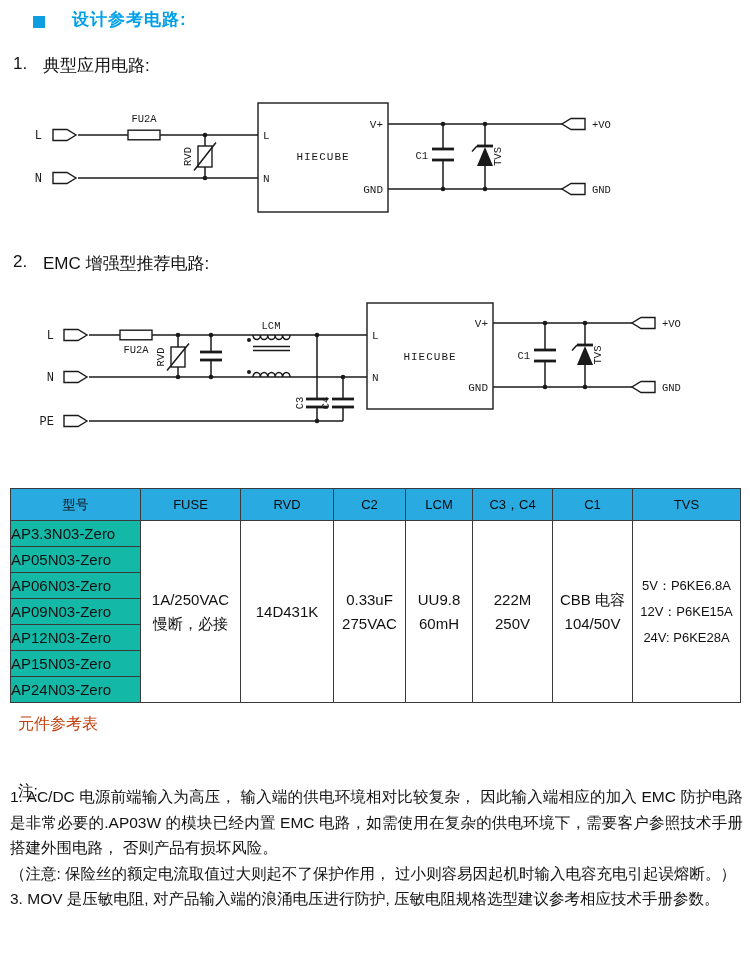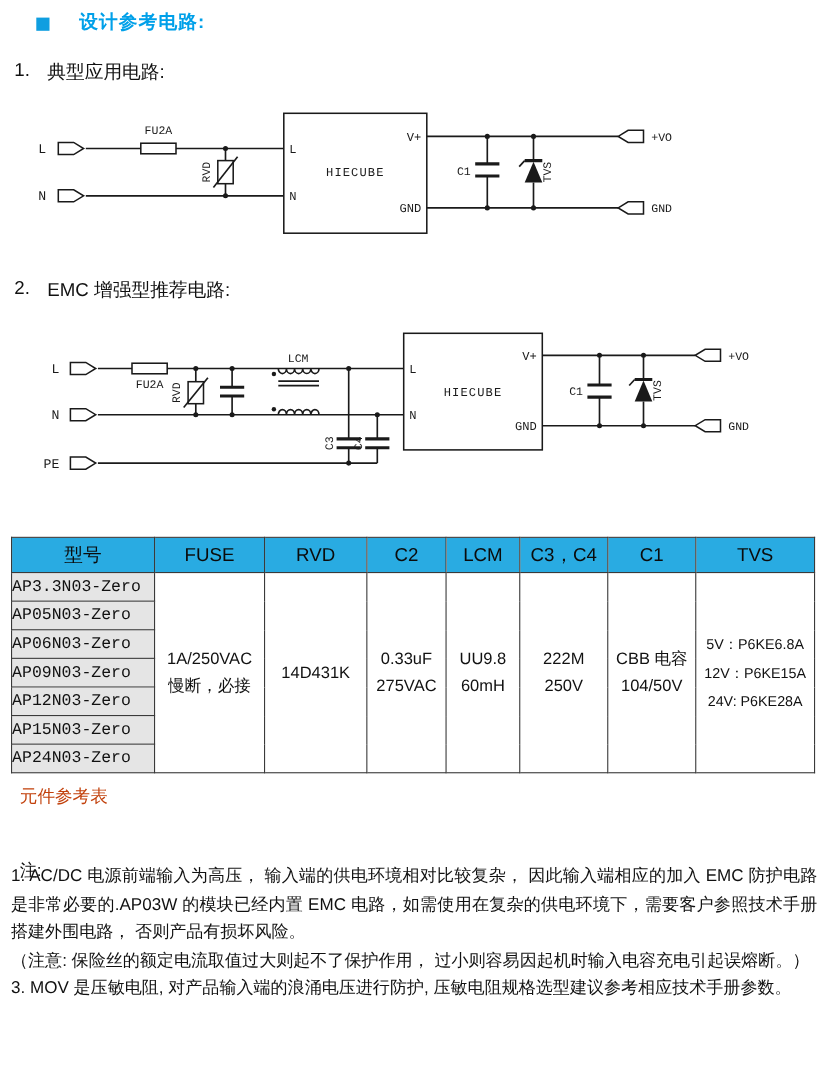--- a/index.html
+++ b/index.html
@@ -17,23 +17,23 @@
 
   svg text{font-family:"Liberation Mono","DejaVu Sans Mono",monospace;fill:#1a1a1a;}
   svg .wire{stroke:#1a1a1a;stroke-width:1.5;fill:none;}
   svg .comp{stroke:#1a1a1a;stroke-width:1.4;fill:#fff;}
   svg .plate{stroke:#1a1a1a;stroke-width:2.8;}
   svg .dot{fill:#1a1a1a;}
 
   
   .ref-table{left:10px;top:488px;border-collapse:collapse;table-layout:fixed;font-size:15px;color:#111;}
   .ref-table td,.ref-table th{border:1px solid #3a3a3a;padding:0;overflow:hidden;}
-  .ref-table th{background:#29abe2;height:31px;font-weight:normal;font-size:17px;color:#0b0b0b;}
+  .ref-table th{background:#29abe2;height:31px;font-weight:normal;font-size:13px;color:#0b0b0b;}
   .ref-table td{height:25px;}
-  .model-cell{padding-left:10px;text-align:left;background:#e5e5e5;font-family:Liberation Mono, monospace;}
+  .model-cell{padding-left:10px;text-align:left;background:#14b8a6;}
   .merge-cell{text-align:center;vertical-align:middle;line-height:24px;}
   .tvs-cell{font-size:13px;line-height:26px;}
 
   .caption{left:18px;top:714px;font-size:16px;color:#c2410c;}
   .notes-title{left:18px;top:781px;font-size:15.5px;color:#111;}
   .notes{left:10px;top:784px;width:733px;font-size:15.5px;line-height:25.5px;
          color:#111;text-align:justify;}
   .note-line{margin:0;}
 </style>
 </head>

